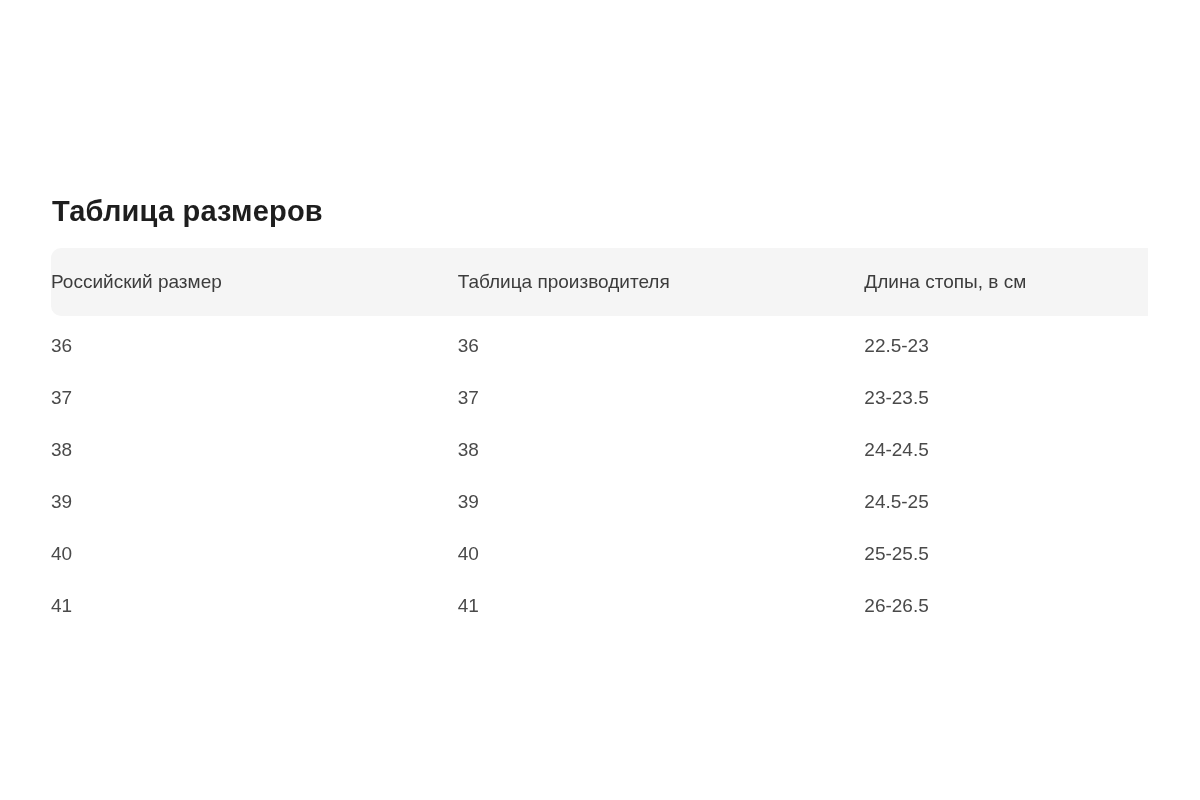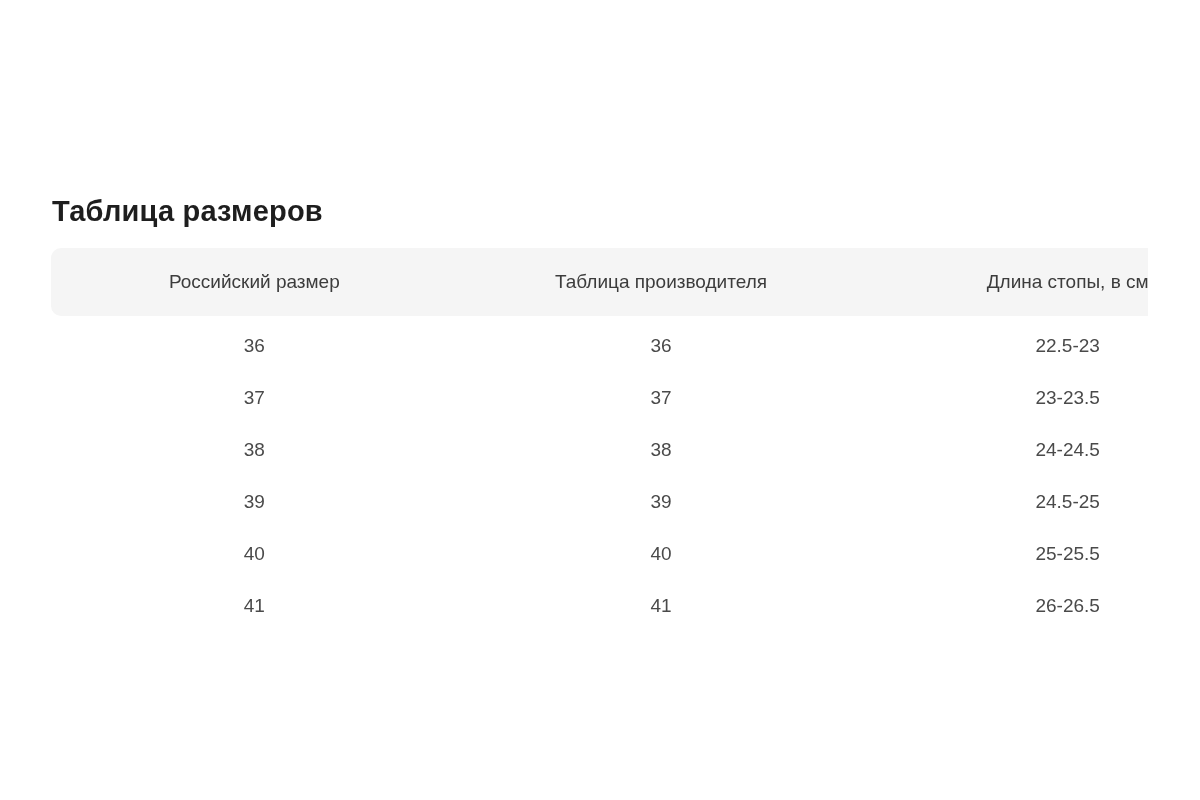--- a/index.html
+++ b/index.html
@@ -46,35 +46,35 @@
     border-spacing: 0;
     width: 1220px;
     table-layout: fixed;
   }
   .size-table thead th {
     height: 68px;
     background: var(--header-bg);
     font-weight: 400;
     font-size: 19px;
     color: var(--header-text);
-    text-align: center;
+    text-align: left;
     vertical-align: middle;
     padding: 0;
     white-space: nowrap;
   }
   .size-table thead th:first-child { border-radius: 10px 0 0 10px; }
   .size-table thead th:last-child  { border-radius: 0 10px 10px 0; }
   .size-table tbody::before {
     content: "";
     display: table-row;
     height: 4px;
   }
   .size-table tbody td {
     height: 52px;
-    text-align: center;
+    text-align: left;
     vertical-align: middle;
     font-size: 19px;
     color: var(--cell-text);
     padding: 0;
     white-space: nowrap;
   }
 </style>
 </head>
 <body>
 

